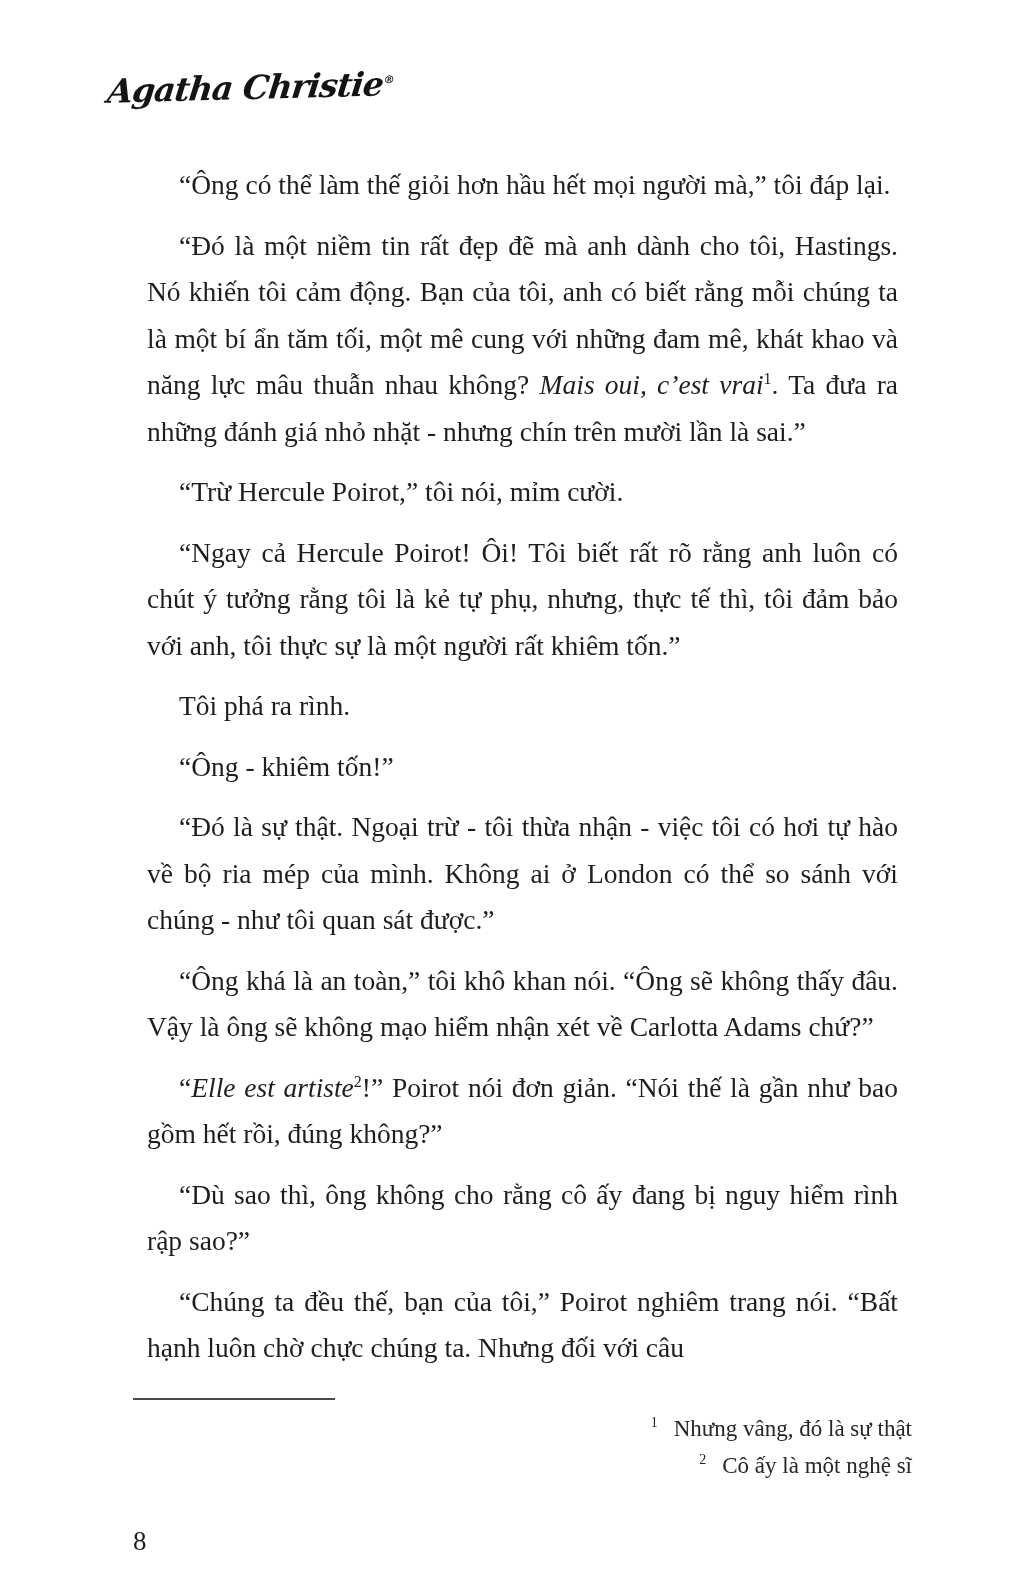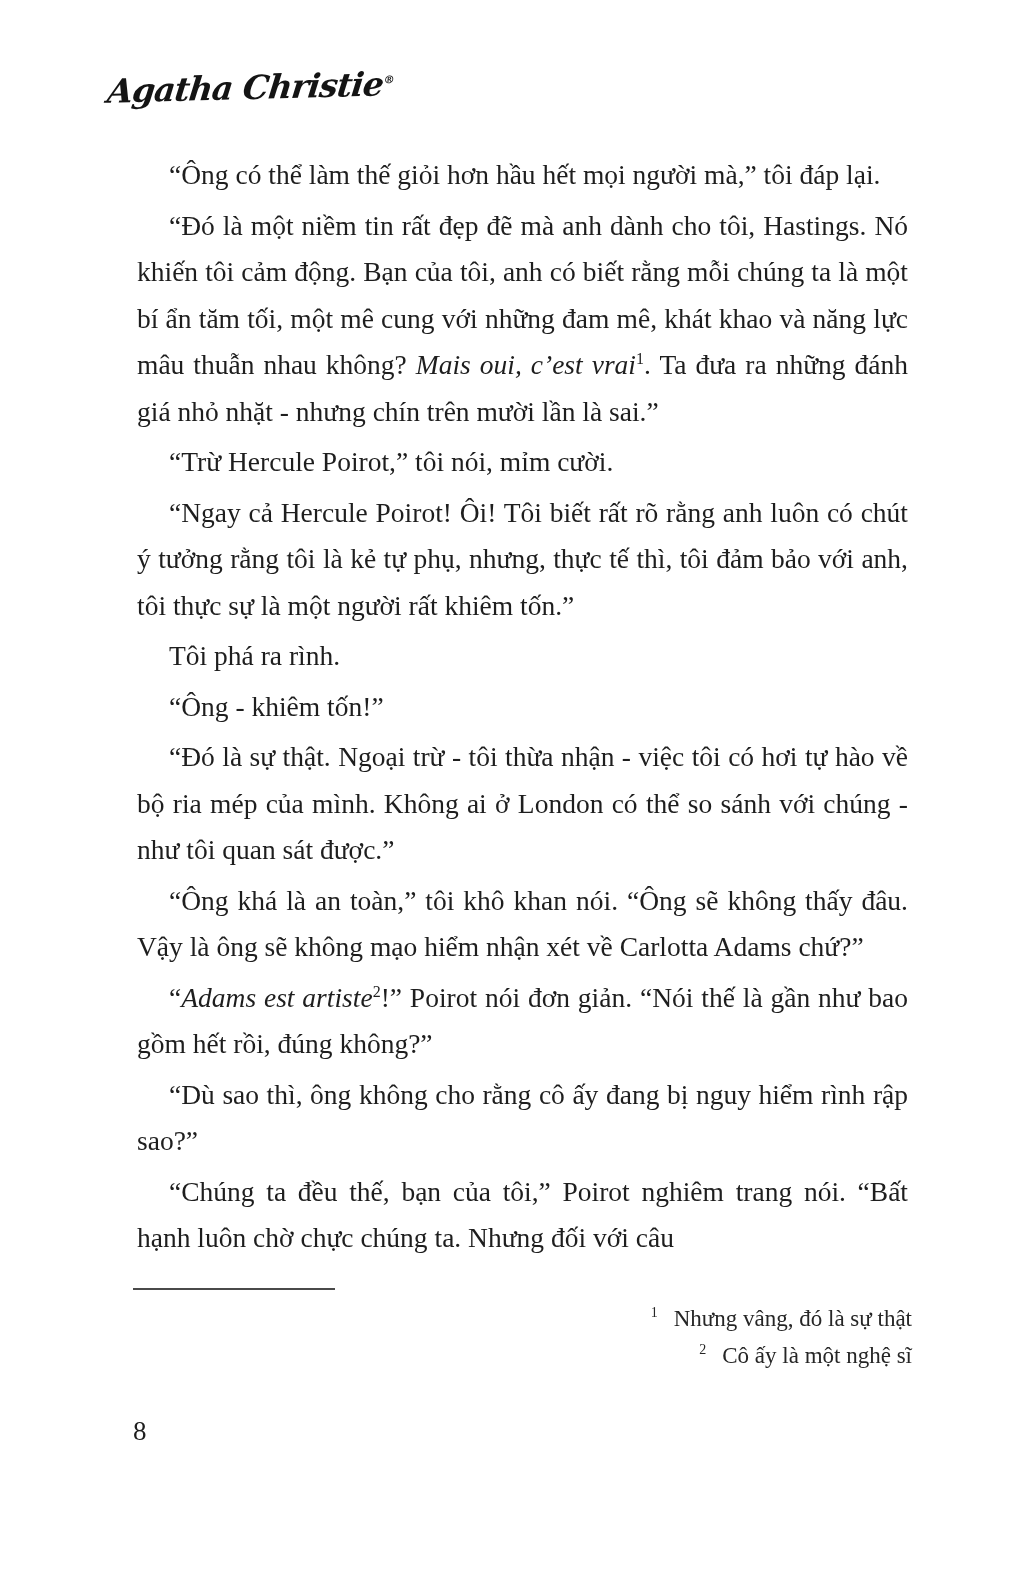--- a/index.html
+++ b/index.html
@@ -33,21 +33,21 @@
     vertical-align: super;
     font-style: normal;
     letter-spacing: 0;
   }
   .body-text {
     position: absolute;
     left: 133px; top: 148px;
     width: 779px;
   }
   .para {
-    margin: 4px;
+    margin: 14px;
     font-size: 27.5px;
     line-height: 46.5px;
     text-align: justify;
     text-indent: 32px;
     color: #1e1e1e;
   }
   .para em { }
   .para sup, .fn-marker {
     font-size: 16px;
     line-height: 0;
@@ -91,21 +91,21 @@
 
     <div>
         <p class="para"><span>“Ông có thể làm thế giỏi hơn hầu hết mọi người mà,” tôi đáp lại.</span></p>
         <p class="para"><span>“Đó là một niềm tin rất đẹp đẽ mà anh dành cho tôi, Hastings. Nó khiến tôi cảm động. Bạn của tôi, anh có biết rằng mỗi chúng ta là một bí ẩn tăm tối, một mê cung với những đam mê, khát khao và năng lực mâu thuẫn nhau không? </span><em>Mais oui, c’est vrai</em><sup>1</sup><span>. Ta đưa ra những đánh giá nhỏ nhặt - nhưng chín trên mười lần là sai.”</span></p>
         <p class="para"><span>“Trừ Hercule Poirot,” tôi nói, mỉm cười.</span></p>
         <p class="para"><span>“Ngay cả Hercule Poirot! Ôi! Tôi biết rất rõ rằng anh luôn có chút ý tưởng rằng tôi là kẻ tự phụ, nhưng, thực tế thì, tôi đảm bảo với anh, tôi thực sự là một người rất khiêm tốn.”</span></p>
         <p class="para"><span>Tôi phá ra rình.</span></p>
         <p class="para"><span>“Ông - khiêm tốn!”</span></p>
         <p class="para"><span>“Đó là sự thật. Ngoại trừ - tôi thừa nhận - việc tôi có hơi tự hào về bộ ria mép của mình. Không ai ở London có thể so sánh với chúng - như tôi quan sát được.”</span></p>
         <p class="para"><span>“Ông khá là an toàn,” tôi khô khan nói. “Ông sẽ không thấy đâu. Vậy là ông sẽ không mạo hiểm nhận xét về Carlotta Adams chứ?”</span></p>
-        <p class="para"><span>“</span><em>Adams est artiste</em><sup>2</sup><span>!” Poirot nói đơn giản. “Nói thế là gần như bao gồm hết rồi, đúng không?”</span></p>
+        <p class="para"><span>“</span><em>Elle est artiste</em><sup>2</sup><span>!” Poirot nói đơn giản. “Nói thế là gần như bao gồm hết rồi, đúng không?”</span></p>
         <p class="para"><span>“Dù sao thì, ông không cho rằng cô ấy đang bị nguy hiểm rình rập sao?”</span></p>
         <p class="para"><span>“Chúng ta đều thế, bạn của tôi,” Poirot nghiêm trang nói. “Bất hạnh luôn chờ chực chúng ta. Nhưng đối với câu</span></p>
       </div>
 
     <div class="footnotes">
       <hr class="footnote-divider">
       <div>
           <div class="footnote"><sup class="fn-marker">1</sup><span>Nhưng vâng, đó là sự thật</span></div>
           <div class="footnote"><sup class="fn-marker">2</sup><span>Cô ấy là một nghệ sĩ</span></div>
         </div>

